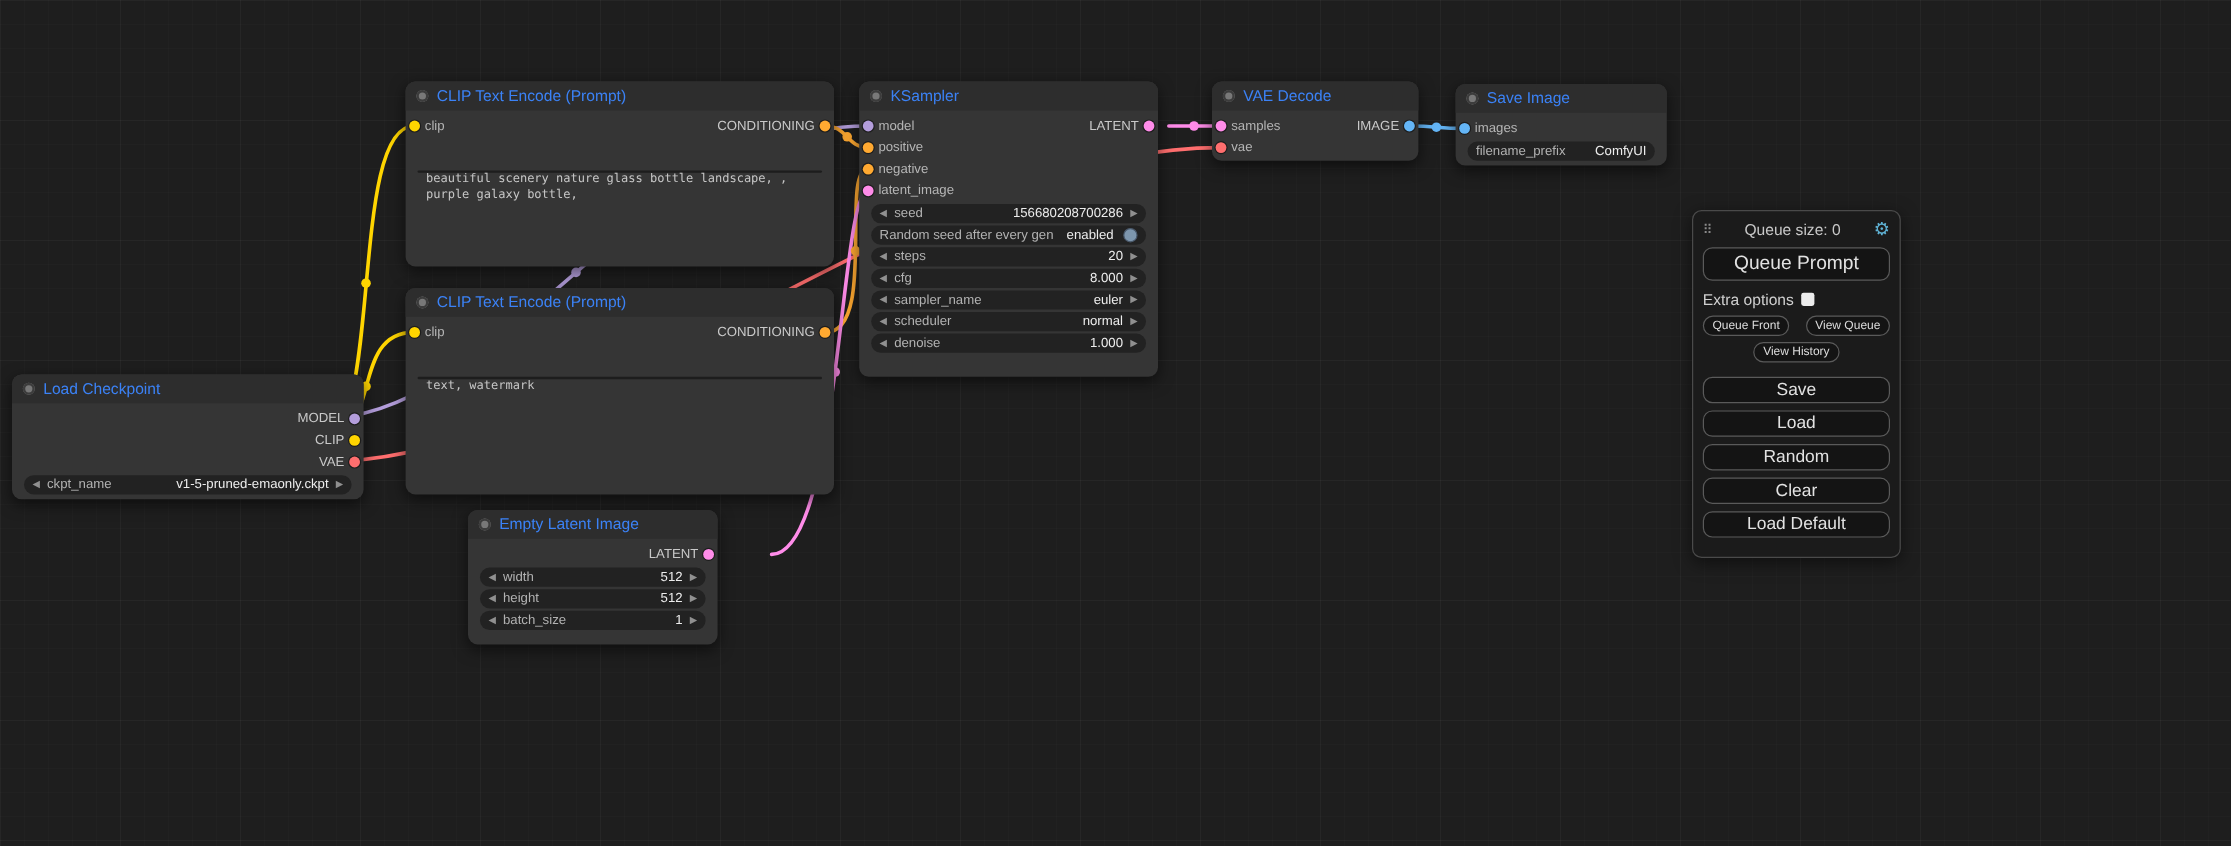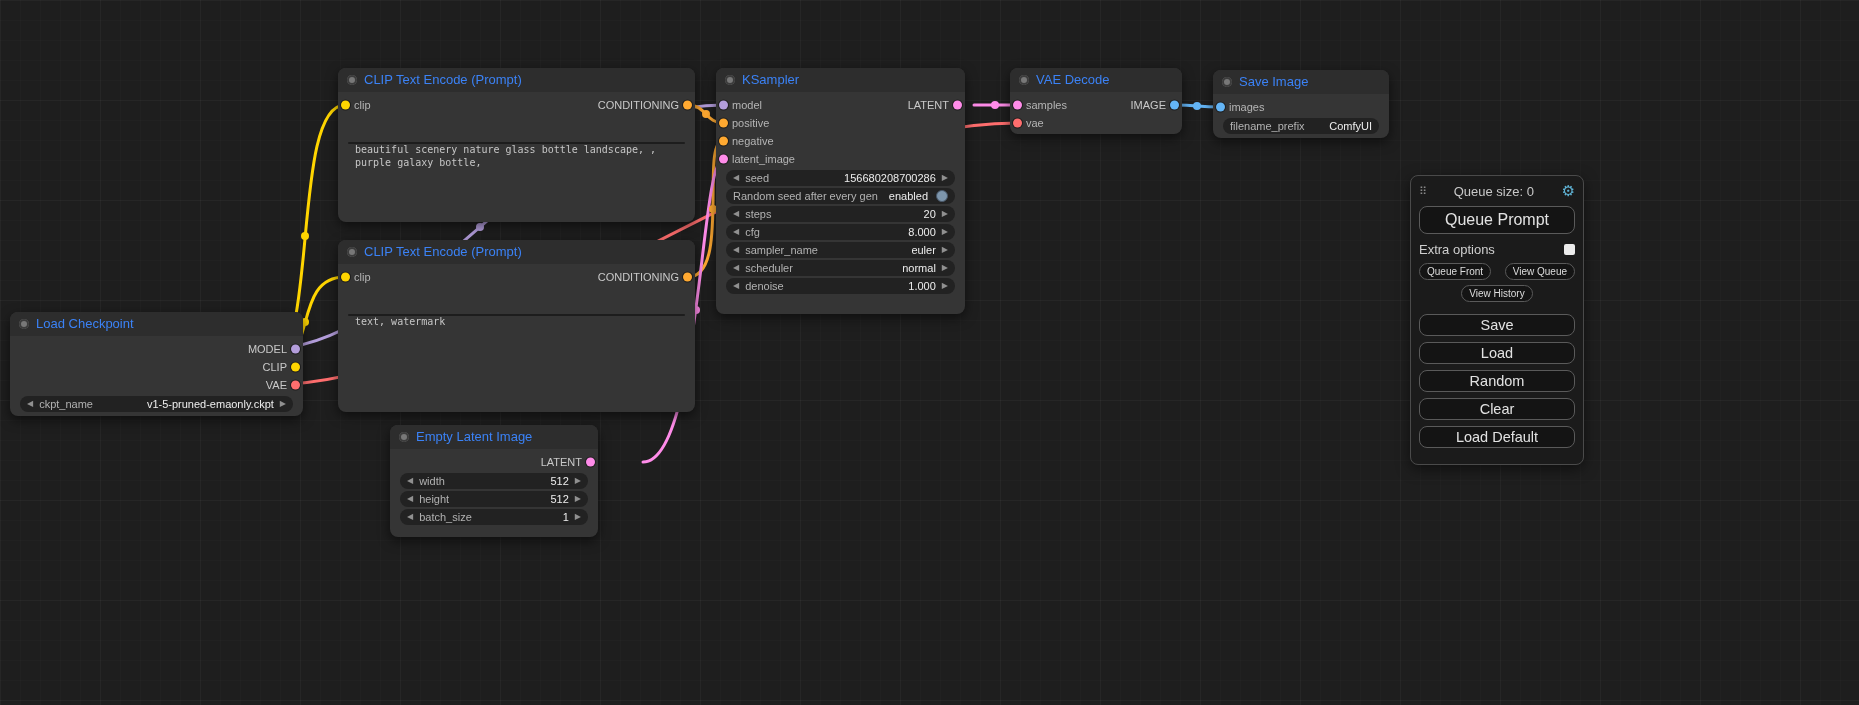--- a/index.html
+++ b/index.html
@@ -47,21 +47,21 @@
   .menu{position:absolute;left:1410px;top:175px;width:156px;z-index:3;
         background:rgba(27,27,27,.97);border:1px solid #4a4a4a;border-radius:8px;
         padding:6px 8px 10px;box-shadow:0 4px 14px rgba(0,0,0,.5);}
   .mhead{display:flex;align-items:center;justify-content:space-between;color:#c8c8c8;
          font-size:13px;margin-bottom:6px;}
   .mdrag{color:#8a8a8a;font-size:11px;letter-spacing:-1px;cursor:grab;}
   .gear{color:#5fb2d4;font-size:15px;cursor:pointer;}
   .mbtn{display:block;width:100%;background:#141414;border:1px solid #5a5a5a;border-radius:8px;
         color:#e2e2e2;font-family:inherit;cursor:pointer;box-sizing:border-box;}
   .qp{font-size:16px;padding:4px 12px;margin:2px 0 8px;}
-  .extra{display:flex;align-items:center;justify-content:space-between;gap:6px;color:#cfcfcf;
+  .extra{display:flex;align-items:center;justify-content:flex-start;gap:6px;color:#cfcfcf;
          font-size:13px;margin:2px 0 6px;}
   .cbx{width:11px;height:11px;background:#ececec;border-radius:2px;cursor:pointer;}
   .smallrow{display:flex;justify-content:space-between;margin-bottom:5px;}
   .sbtn{font-size:10px;padding:2px 7px;border-radius:9px;background:#141414;
         border:1px solid #5a5a5a;color:#ddd;width:auto;display:inline-block;}
   .vh{display:block;margin:0 auto 12px;}
   .big{font-size:14.5px;padding:2px 0;margin-bottom:6px;}
 </style>
 </head>
 <body>

